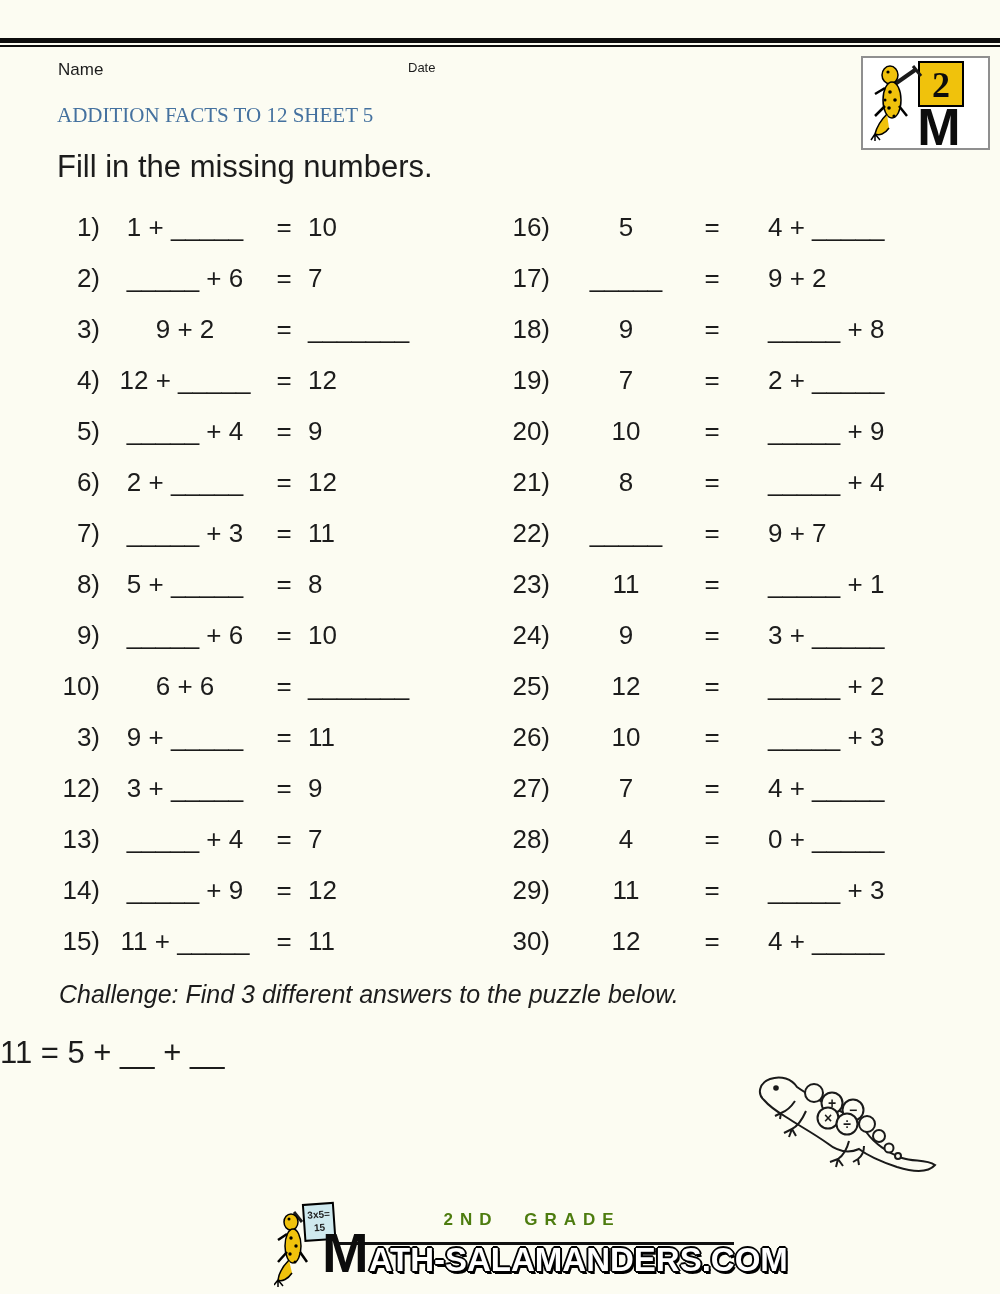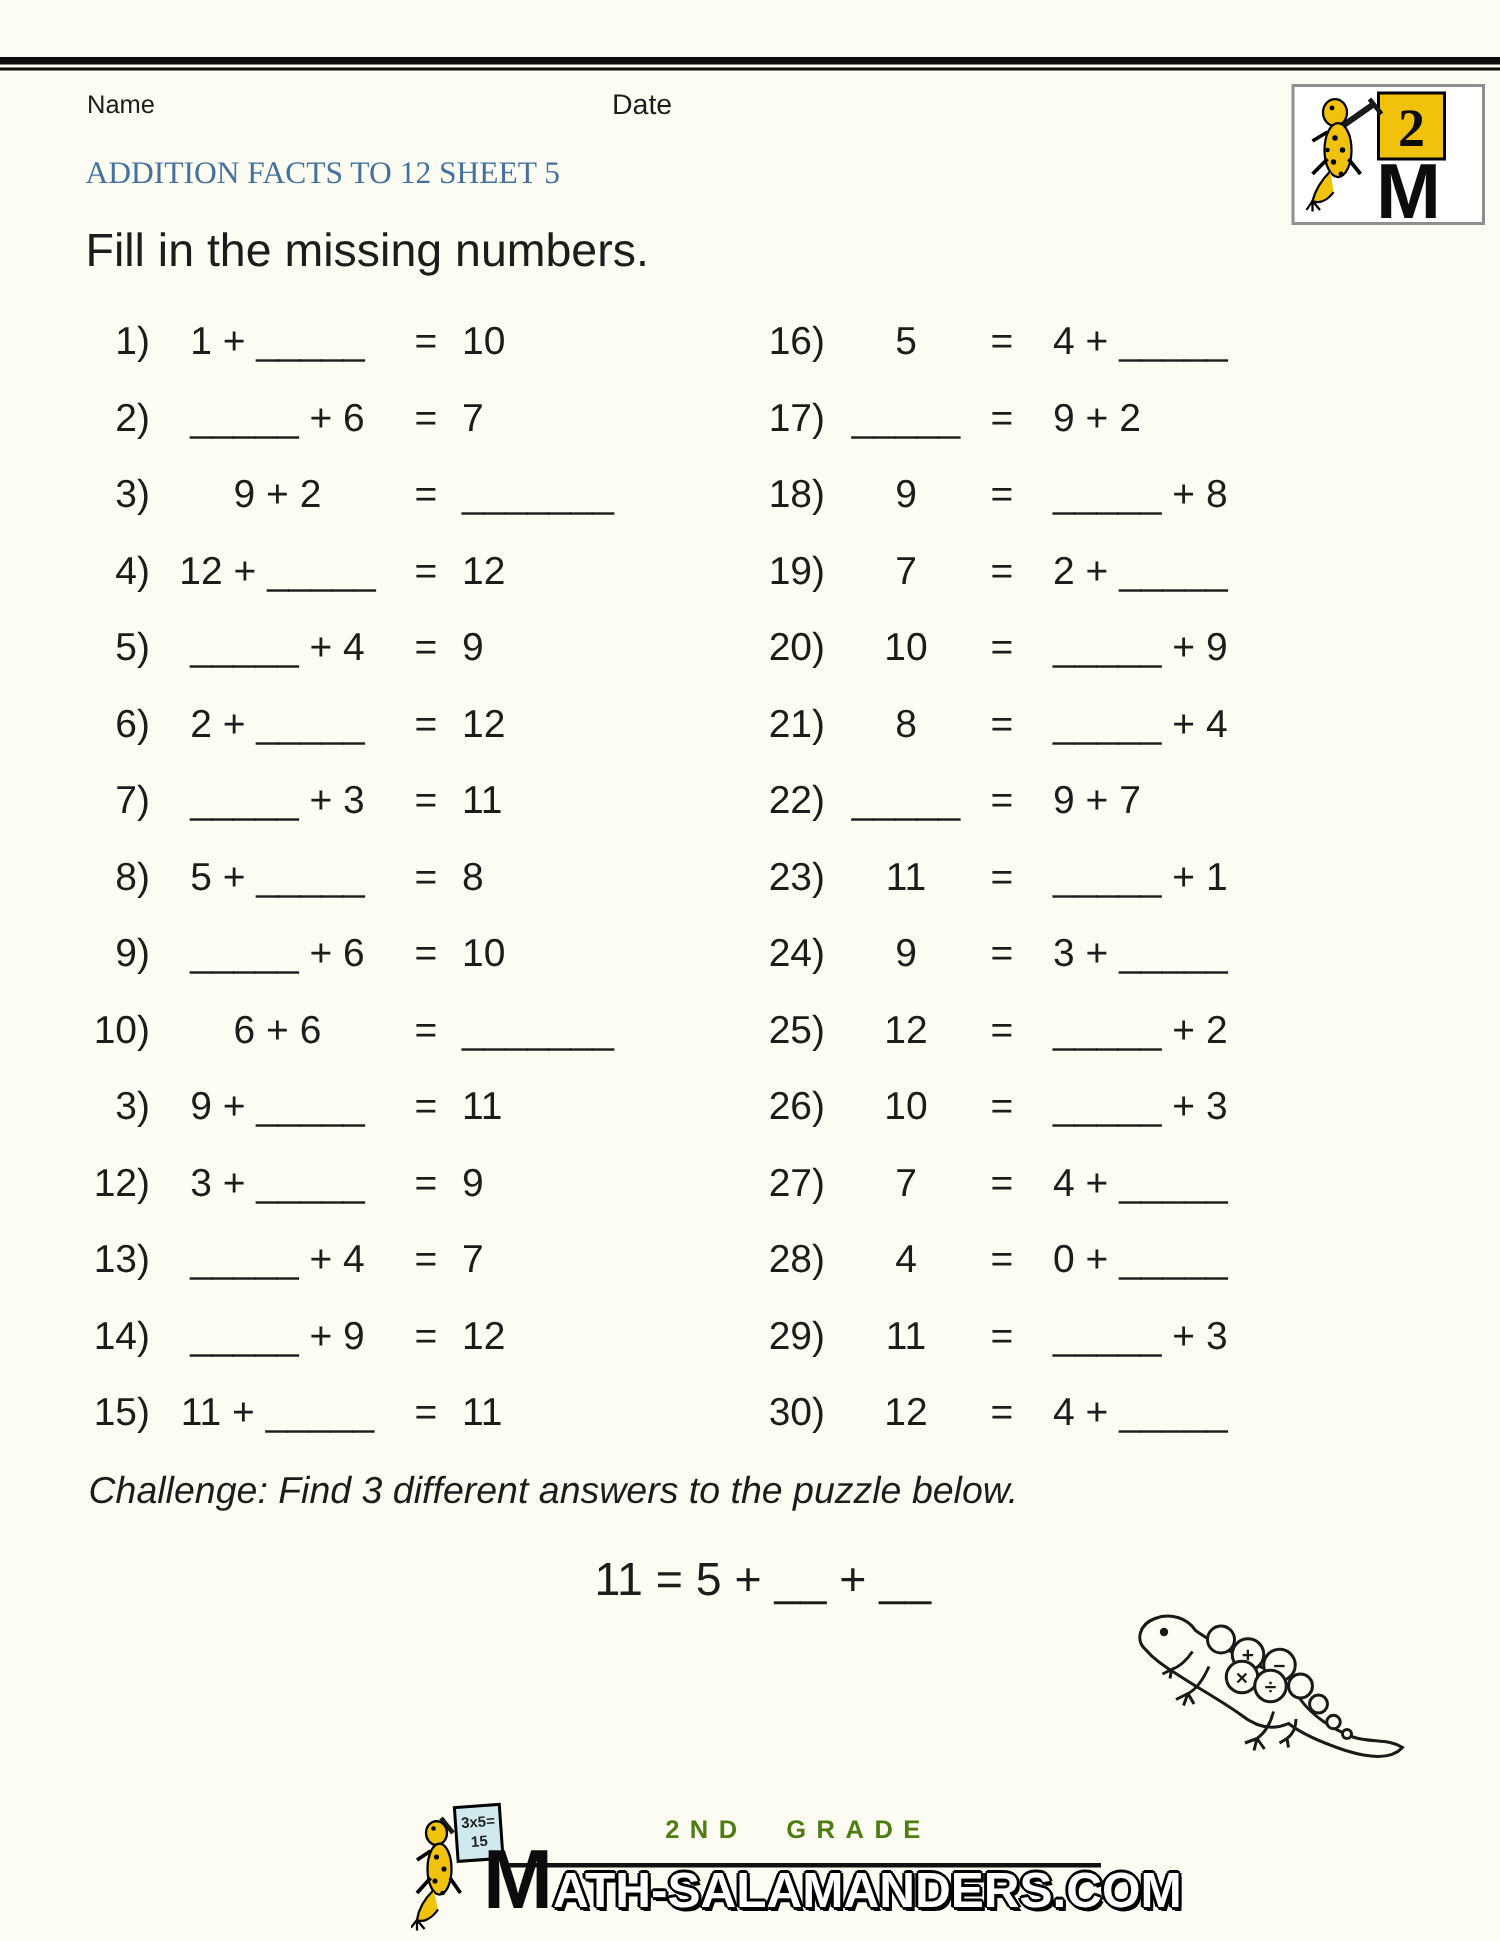--- a/index.html
+++ b/index.html
@@ -7,44 +7,44 @@
     width:1000px;height:1294px;position:relative;
     background:#fcfcf2;color:#1c1c1c;
     font-family:"Liberation Sans",sans-serif;
     overflow:hidden;
   }
   .toprule{position:absolute;left:0;top:38px;width:1000px;}
   .toprule .thick{height:5px;background:#0d0d0d;}
   .toprule .thin{height:2px;background:#0d0d0d;margin-top:2px;}
 
   .name-label{position:absolute;left:58px;top:60px;font-size:17px;}
-  .date-label{position:absolute;left:408px;top:60px;font-size:19px;}
+  .date-label{position:absolute;left:408px;top:60px;font-size:13px;}
 
   .badge{position:absolute;left:861px;top:56px;width:129px;height:94px;
     background:#ffffff;border:2px solid #8f8f8f;box-sizing:border-box;}
   .badge svg{display:block;}
 
   .page-title{position:absolute;left:57px;top:103px;
     font-family:"Liberation Serif",serif;font-size:21px;color:#44719f;}
   .instruction{position:absolute;left:57px;top:149px;font-size:31px;}
 
   .pcol{position:absolute;top:202px;font-size:26px;}
   .pcol-left{left:54px;width:430px;}
   .pcol-right{left:512px;width:450px;}
   .prow{display:grid;height:51px;align-items:center;}
   .pcol-left .prow{grid-template-columns:56px 150px 48px auto;}
-  .pcol-right .prow{grid-template-columns:48px 88px 40px auto;}
+  .pcol-right .prow{grid-template-columns:48px 88px 40px auto;gap:22px;}
   .pn{text-align:right;padding-right:10px;}
   .pl{text-align:center;white-space:nowrap;}
   .pe{text-align:center;}
   .pr{text-align:left;white-space:nowrap;}
   .pcol-right .pr{padding-left:14px;}
 
   .challenge{position:absolute;left:59px;top:980px;font-size:25px;font-style:italic;}
-  .puzzle{position:absolute;left:0;top:1035px;width:959px;text-align:center;font-size:31px;padding-left:29px;}
+  .puzzle{position:absolute;left:0;top:1035px;width:959px;font-size:31px;}
 
   .gecko{position:absolute;left:748px;top:1056px;}
 
   .footer{position:absolute;left:262px;top:1194px;width:490px;height:98px;}
   .footer-salamander{position:absolute;left:12px;top:6px;}
   .grade-text{position:absolute;left:120px;top:16px;width:300px;text-align:center;
     font-size:17px;font-weight:700;letter-spacing:7px;word-spacing:14px;color:#4d7c0f;}
   .footer-line{position:absolute;left:76px;top:48px;width:396px;height:3px;background:#111;}
   .wordmark{position:absolute;left:60px;top:36px;display:flex;align-items:flex-end;white-space:nowrap;}
   .wm-initial{font-size:56px;line-height:46px;font-weight:700;color:#0c0c0c;}

